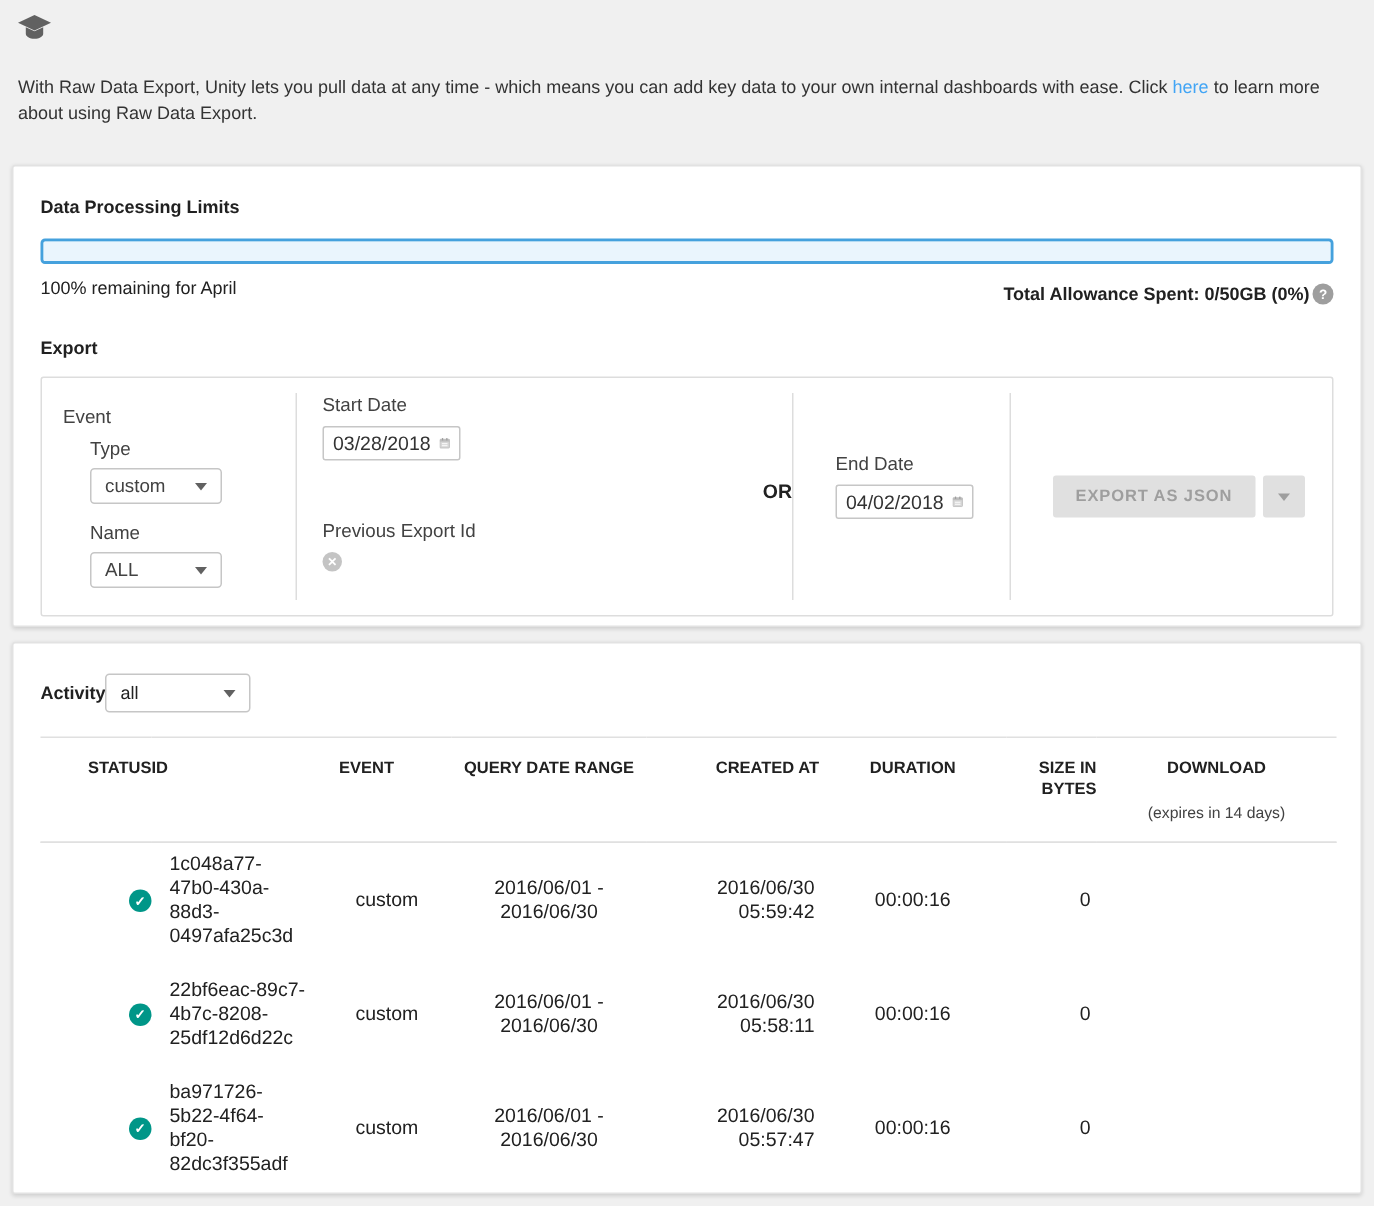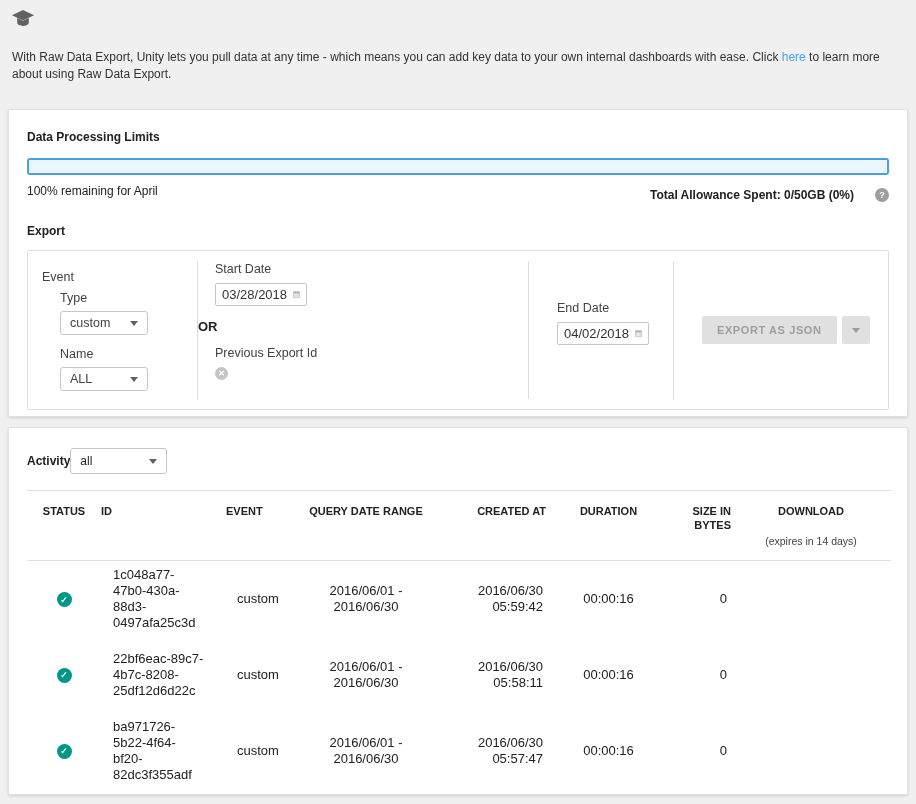--- a/index.html
+++ b/index.html
@@ -34,21 +34,21 @@
   
   .progress {
     margin-top: 14px; height: 17px; width: 100%;
     border: 2px solid #45a1dd; border-radius: 3px;
     background: #fff; overflow: hidden;
   }
   .progress-fill { height: 100%; width: 100%; background: #eaf5fd; }
 
   .limits-row { display: flex; justify-content: space-between; align-items: flex-start; margin-top: 9px; }
   .remaining { font-size: 12px; color: #212121; }
-  .allowance { display: flex; gap: 21px; margin-top: 4px; }
+  .allowance { display: flex; gap: 2px; margin-top: 4px; }
   .allowance-text { font-size: 12px; font-weight: 600; color: #212121; }
   .help-icon {
     width: 14px; height: 14px; border-radius: 50%;
     background: #9e9e9e; color: #fff; font-size: 9px; font-weight: bold;
     display: inline-flex; align-items: center; justify-content: center; cursor: pointer;
   }
 
   
   .export-heading { margin-top: 22px; }
   .export-box {
@@ -76,21 +76,21 @@
     border-top: 5px solid #616161;
   }
 
   .col-dates { width: 330px; padding: 11px 0 0 17px; }
   .datebox {
     margin-top: 7px; width: 92px; height: 23px;
     border: 1px solid #c6c6c6; border-radius: 2px; background: #fff;
     display: inline-flex; align-items: center; gap: 6px; padding: 0 6px;
     font-size: 13px; color: #333; cursor: pointer;
   }
-  .or { text-align: left; font-size: 13px; font-weight: bold; margin: 13px 0 12px -17px; width: 330px; }
+  .or { text-align: right; font-size: 13px; font-weight: bold; margin: 13px 0 12px -17px; width: 330px; }
   .prev-row { display: flex; align-items: center; gap: 11px; margin-top: 7px; }
   .clear-icon {
     width: 13px; height: 13px; border-radius: 50%;
     background: #c4c4c4; color: #fff; font-size: 8px; font-weight: bold;
     display: inline-flex; align-items: center; justify-content: center; cursor: pointer;
   }
 
   .col-end { width: 144px; padding: 50px 0 0 28px; }
   .col-action { flex: 1; display: flex; align-items: center; padding-left: 28px; gap: 5px; }
   .export-btn {
@@ -110,21 +110,21 @@
 
   table.activity-table { width: 100%; border-collapse: collapse; table-layout: fixed; margin-top: 16px; border-top: 1px solid #e0e0e0; }
   .activity-table th {
     font-size: 11px; font-weight: bold; color: #212121;
     padding: 13px 0 12px; vertical-align: top; line-height: 14px;
     border-bottom: 1px solid #e0e0e0;
   }
   .activity-table td { font-size: 13px; color: #212121; line-height: 16px; height: 76px; vertical-align: middle; }
   .th-note { display: block; font-size: 10.5px; font-weight: normal; color: #424242; margin-top: 16px; }
 
-  .c-status { text-align: center; }
+  .c-status { text-align: right; }
   .c-id { text-align: left; padding-left: 12px; }
   td.c-id { padding-right: 22px; word-wrap: break-word; }
   .c-event { text-align: left; padding-left: 11px; }
   .c-range { text-align: center; padding: 0 8px; }
   .c-created { text-align: right; padding-right: 3px; }
   .c-duration { text-align: center; }
   .c-size { text-align: right; padding-right: 4px; }
   .c-download { text-align: center; }
 
   .status-ok {

